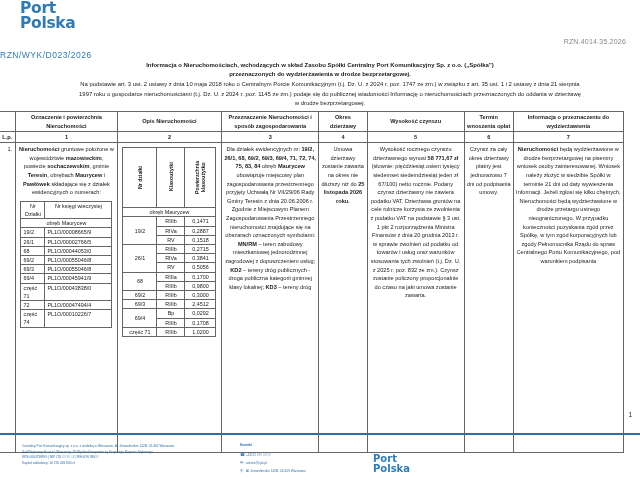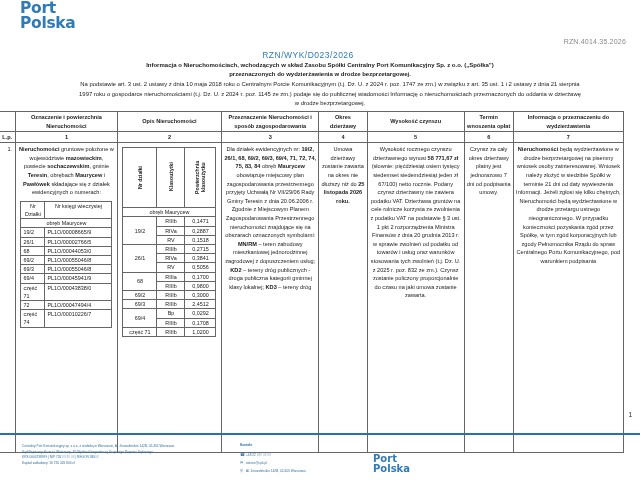--- a/index.html
+++ b/index.html
@@ -1,20 +1,20 @@
 <!DOCTYPE html>
 <html><head>
 <meta charset="utf-8">
 <style>
   * { box-sizing: border-box; margin: 0; padding: 0; }
   html, body { width: 640px; height: 480px; overflow: hidden; background: #ffffff; }
   body { position: relative; font-family: "Liberation Sans", sans-serif; color: #222; }
   .logo { position: absolute; left: 20px; top: 1px; color: #2e7bb8; font-family: "DejaVu Sans", sans-serif; font-weight: bold; font-size: 15.5px; line-height: 15px; letter-spacing: -0.3px; }
   .ref-right { position: absolute; right: 14px; top: 38px; font-size: 7px; color: #888; letter-spacing: 0.2px; }
-  .doc-number { position: absolute; left: 0; width: 616px; top: 50px; text-align: center; font-size: 8.5px; color: #2e7bb8; letter-spacing: 0.5px; }
+  .doc-number { position: absolute; left: 0; width: 616px; top: 50px; font-size: 8.5px; color: #2e7bb8; letter-spacing: 0.5px; }
   .title { position: absolute; left: 0; width: 640px; top: 61px; text-align: center; font-size: 6px; font-weight: bold; line-height: 9px; }
   .intro { position: absolute; left: 20px; width: 620px; top: 80px; text-align: center; font-size: 5.9px; line-height: 9.5px; }
   table.main { position: absolute; left: -16px; top: 111px; border-collapse: collapse; font-size: 5.6px; }
   table.main td, table.main th { border: 0.8px solid #666; text-align: center; vertical-align: top; line-height: 8.6px; font-weight: normal; }
   table.main th { font-weight: bold; vertical-align: middle; padding: 1px 2px; }
   table.main tr.numrow td { font-weight: bold; height: 11px; vertical-align: middle; }
   .c0 { width: 34px; } .c1 { width: 103px; } .c2 { width: 106px; } .c3 { width: 104px; } .c4 { width: 51px; } .c5 { width: 106px; } .c6 { width: 51px; } .c7 { width: 120px; }
   .b { font-weight: bold; }
   .cell-text { padding: 2px 2px; }
   table.inner { border-collapse: collapse; margin: 2px auto; font-size: 5.4px; }

